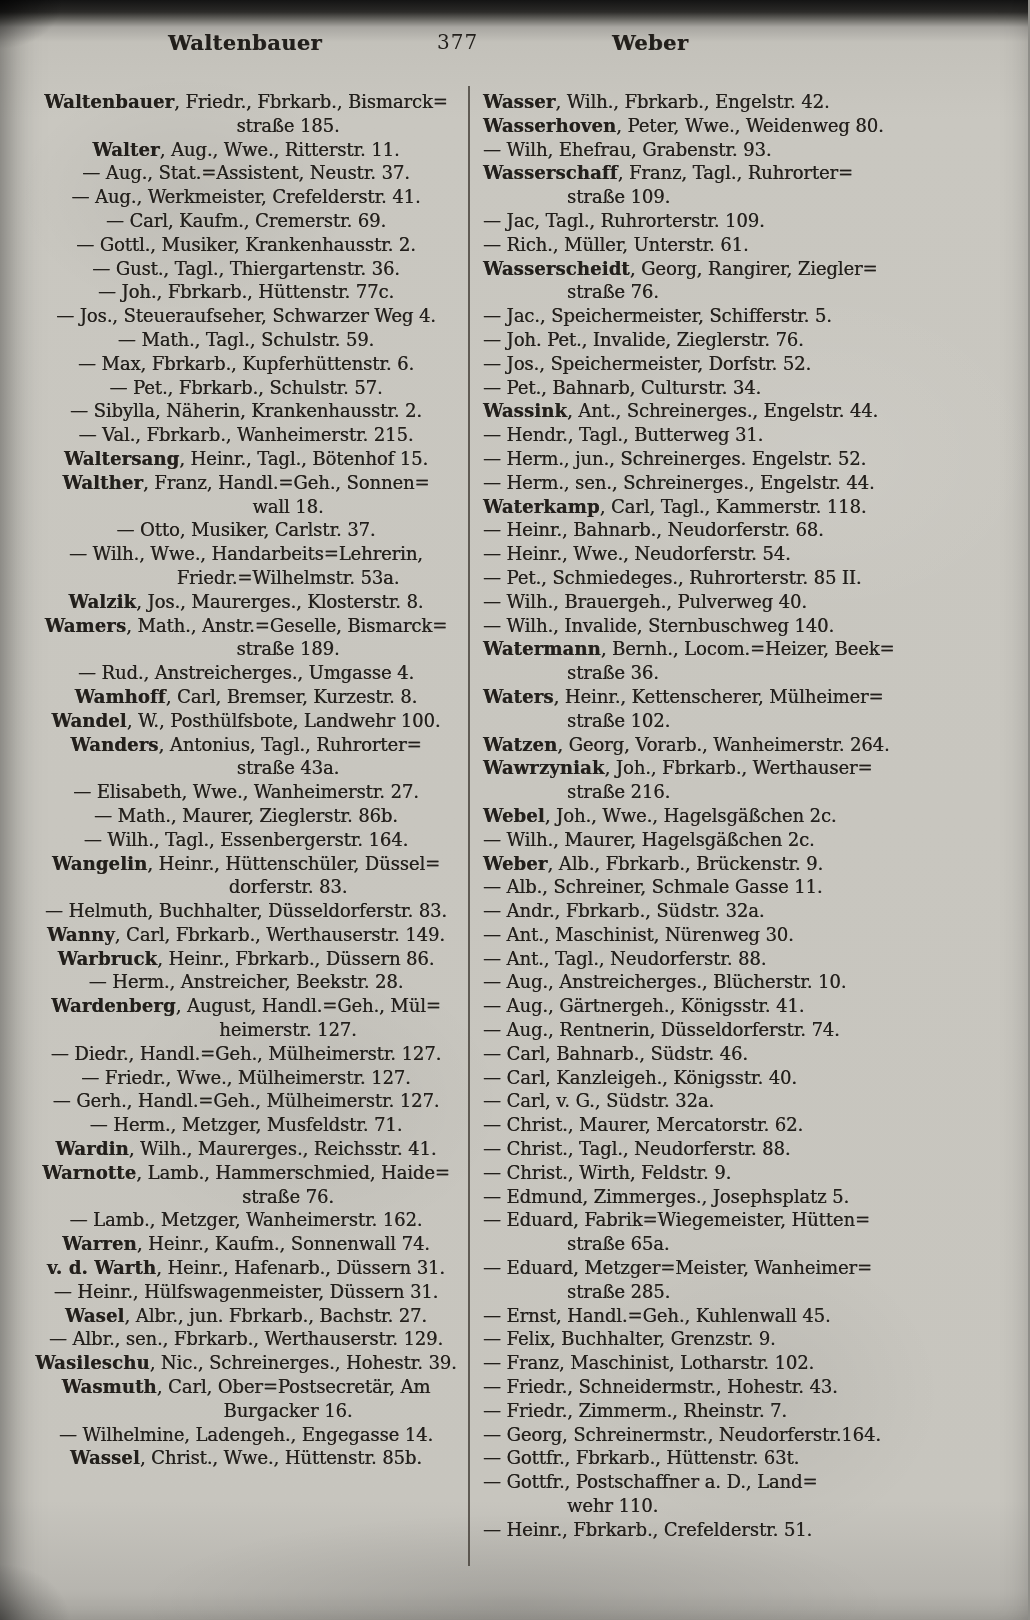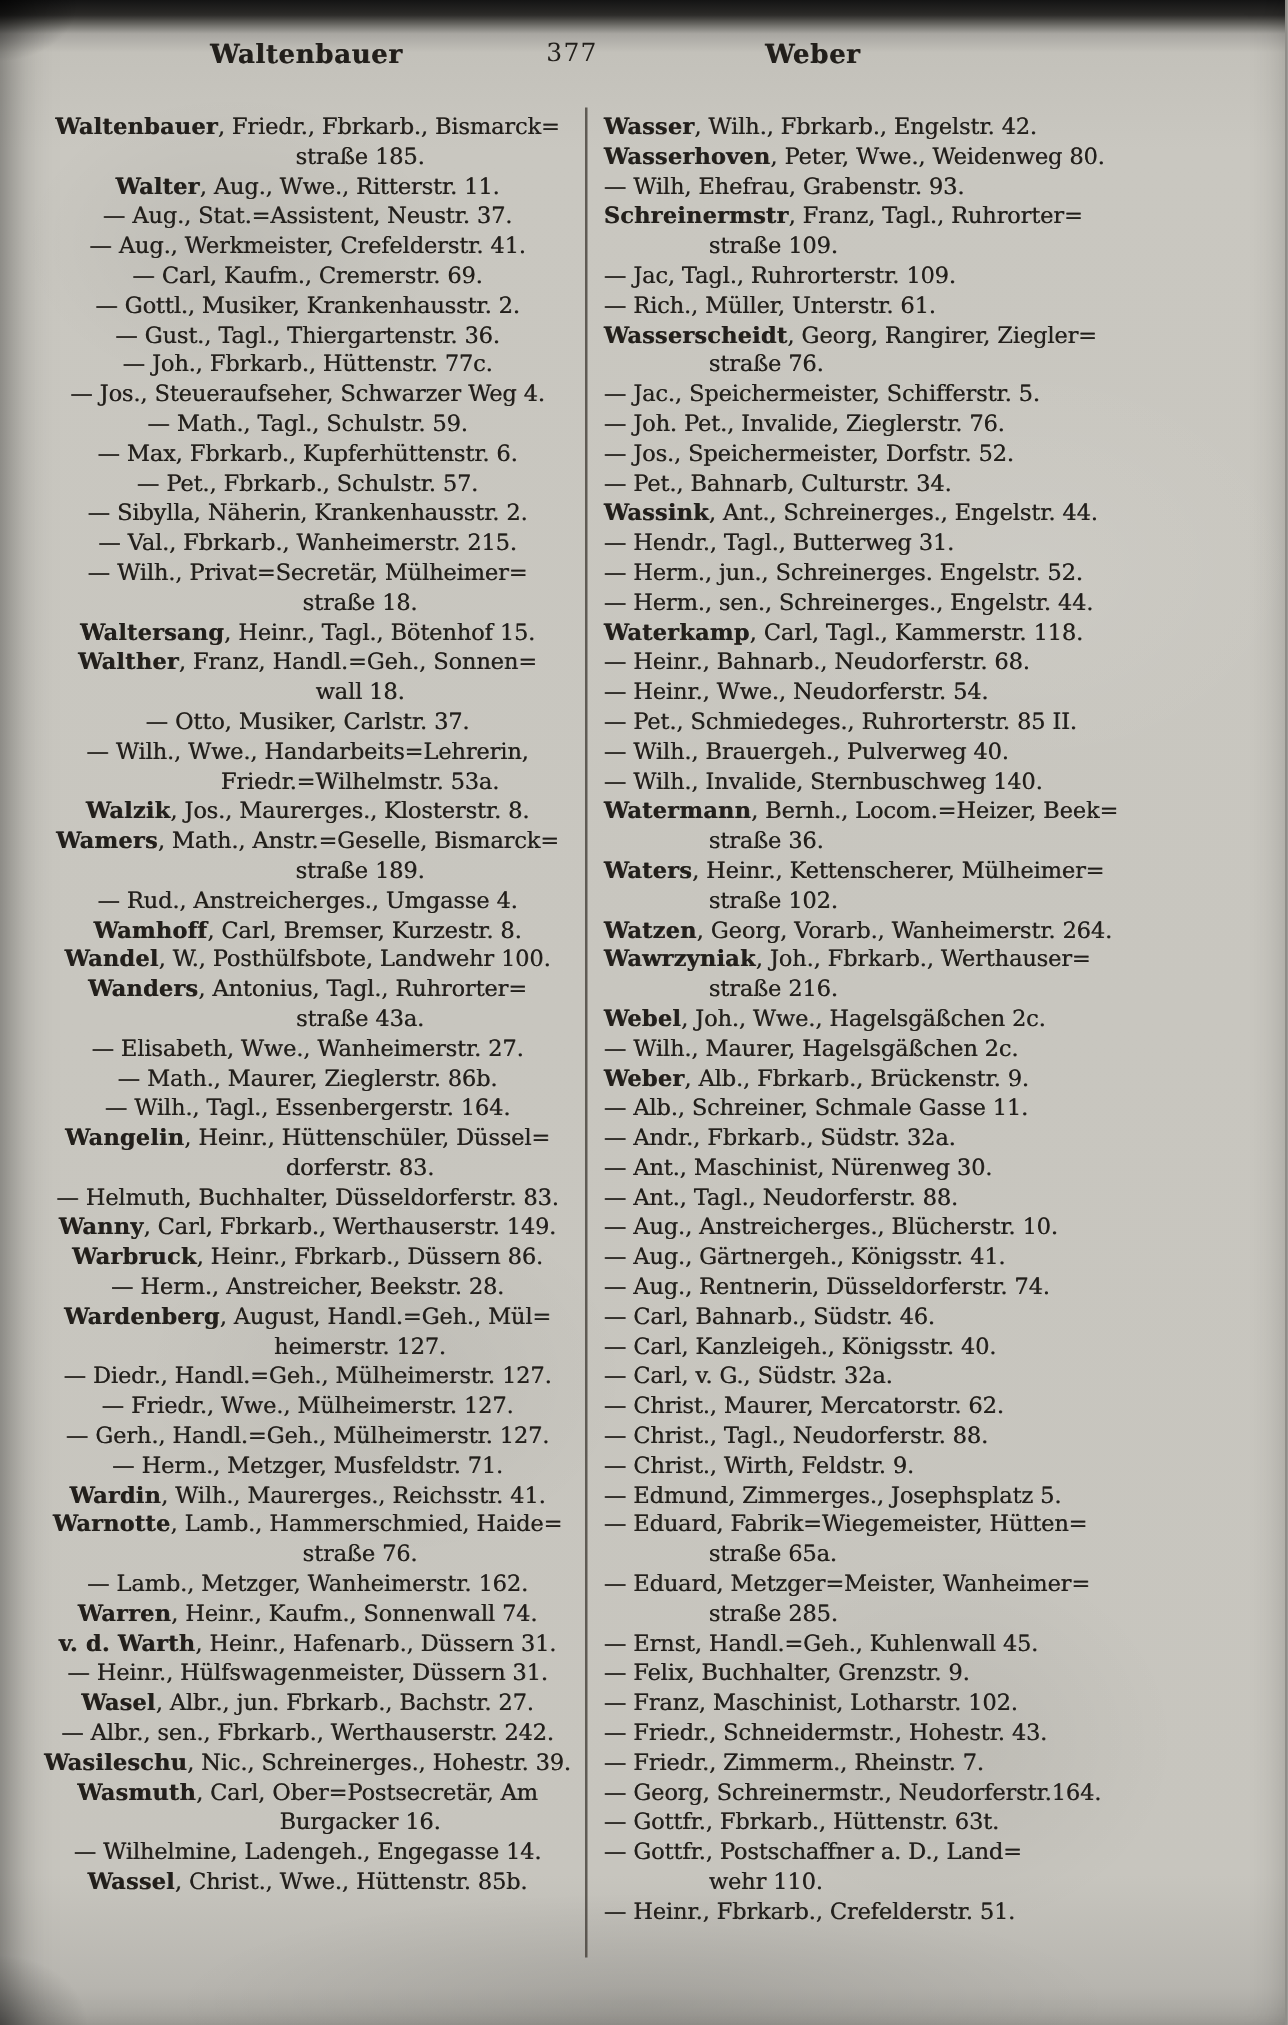--- a/index.html
+++ b/index.html
@@ -111,22 +111,20 @@
       <div class="entry">— Carl, Kaufm., Cremerstr. 69.</div>
       <div class="entry">— Gottl., Musiker, Krankenhausstr. 2.</div>
       <div class="entry">— Gust., Tagl., Thiergartenstr. 36.</div>
       <div class="entry">— Joh., Fbrkarb., Hüttenstr. 77c.</div>
       <div class="entry">— Jos., Steueraufseher, Schwarzer Weg 4.</div>
       <div class="entry">— Math., Tagl., Schulstr. 59.</div>
       <div class="entry">— Max, Fbrkarb., Kupferhüttenstr. 6.</div>
       <div class="entry">— Pet., Fbrkarb., Schulstr. 57.</div>
       <div class="entry">— Sibylla, Näherin, Krankenhausstr. 2.</div>
       <div class="entry">— Val., Fbrkarb., Wanheimerstr. 215.</div>
-      <div class="entry">— Wilh., Privat=Secretär, Mülheimer=
-straße 18.</div>
       <div class="entry"><b class="surname">Waltersang</b>, Heinr., Tagl., Bötenhof 15.</div>
       <div class="entry"><b class="surname">Walther</b>, Franz, Handl.=Geh., Sonnen=
 wall 18.</div>
       <div class="entry">— Otto, Musiker, Carlstr. 37.</div>
       <div class="entry">— Wilh., Wwe., Handarbeits=Lehrerin,
 Friedr.=Wilhelmstr. 53a.</div>
       <div class="entry"><b class="surname">Walzik</b>, Jos., Maurerges., Klosterstr. 8.</div>
       <div class="entry"><b class="surname">Wamers</b>, Math., Anstr.=Geselle, Bismarck=
 straße 189.</div>
       <div class="entry">— Rud., Anstreicherges., Umgasse 4.</div>
@@ -150,32 +148,32 @@
       <div class="entry">— Gerh., Handl.=Geh., Mülheimerstr. 127.</div>
       <div class="entry">— Herm., Metzger, Musfeldstr. 71.</div>
       <div class="entry"><b class="surname">Wardin</b>, Wilh., Maurerges., Reichsstr. 41.</div>
       <div class="entry"><b class="surname">Warnotte</b>, Lamb., Hammerschmied, Haide=
 straße 76.</div>
       <div class="entry">— Lamb., Metzger, Wanheimerstr. 162.</div>
       <div class="entry"><b class="surname">Warren</b>, Heinr., Kaufm., Sonnenwall 74.</div>
       <div class="entry"><b class="surname">v. d. Warth</b>, Heinr., Hafenarb., Düssern 31.</div>
       <div class="entry">— Heinr., Hülfswagenmeister, Düssern 31.</div>
       <div class="entry"><b class="surname">Wasel</b>, Albr., jun. Fbrkarb., Bachstr. 27.</div>
-      <div class="entry">— Albr., sen., Fbrkarb., Werthauserstr. 242.</div>
+      <div class="entry">— Albr., sen., Fbrkarb., Werthauserstr. 129.</div>
       <div class="entry"><b class="surname">Wasileschu</b>, Nic., Schreinerges., Hohestr. 39.</div>
       <div class="entry"><b class="surname">Wasmuth</b>, Carl, Ober=Postsecretär, Am
 Burgacker 16.</div>
       <div class="entry">— Wilhelmine, Ladengeh., Engegasse 14.</div>
       <div class="entry"><b class="surname">Wassel</b>, Christ., Wwe., Hüttenstr. 85b.</div>
     </div>
   <div id="col-right" class="directory-column col-right">
       <div class="entry"><b class="surname">Wasser</b>, Wilh., Fbrkarb., Engelstr. 42.</div>
       <div class="entry"><b class="surname">Wasserhoven</b>, Peter, Wwe., Weidenweg 80.</div>
       <div class="entry">— Wilh, Ehefrau, Grabenstr. 93.</div>
-      <div class="entry"><b class="surname">Schreinermstr</b>, Franz, Tagl., Ruhrorter=
+      <div class="entry"><b class="surname">Wasserschaff</b>, Franz, Tagl., Ruhrorter=
 straße 109.</div>
       <div class="entry">— Jac, Tagl., Ruhrorterstr. 109.</div>
       <div class="entry">— Rich., Müller, Unterstr. 61.</div>
       <div class="entry"><b class="surname">Wasserscheidt</b>, Georg, Rangirer, Ziegler=
 straße 76.</div>
       <div class="entry">— Jac., Speichermeister, Schifferstr. 5.</div>
       <div class="entry">— Joh. Pet., Invalide, Zieglerstr. 76.</div>
       <div class="entry">— Jos., Speichermeister, Dorfstr. 52.</div>
       <div class="entry">— Pet., Bahnarb, Culturstr. 34.</div>
       <div class="entry"><b class="surname">Wassink</b>, Ant., Schreinerges., Engelstr. 44.</div>

